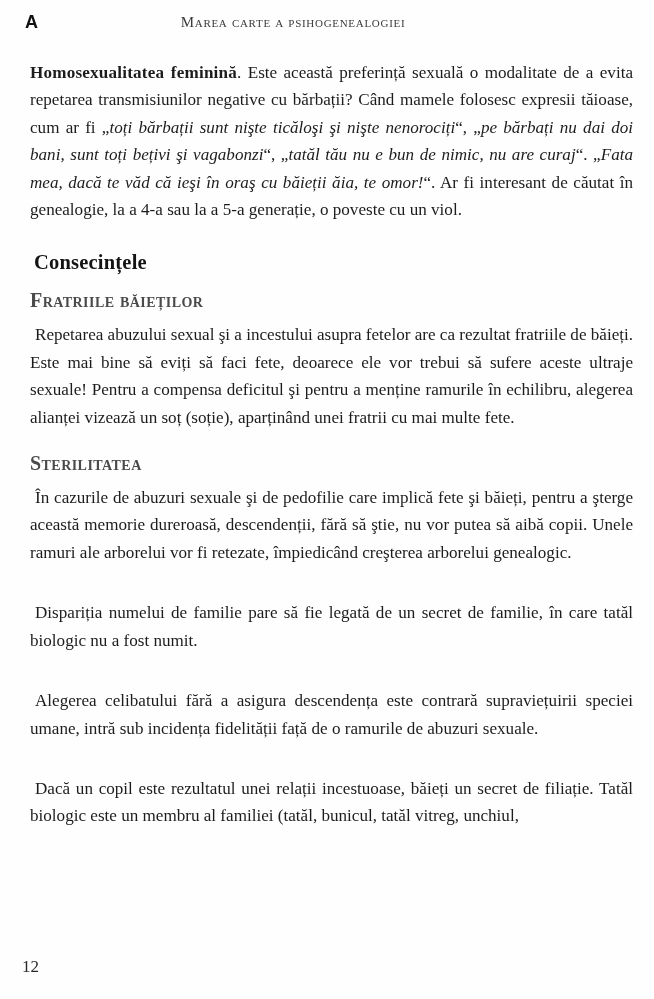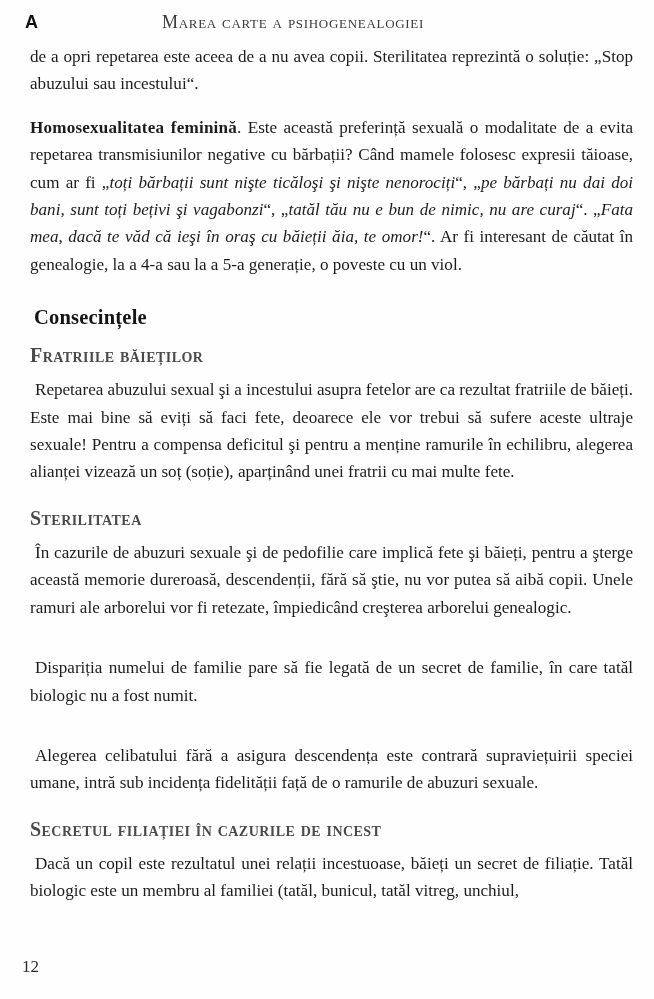--- a/index.html
+++ b/index.html
@@ -44,21 +44,21 @@
     line-height: 20px;
   }
   .running-head {
     position: absolute;
     left: 0;
     top: 3px;
     width: 586px;
     text-align: center;
     font-family: "Liberation Serif", serif;
     font-variant: small-caps;
-    font-size: 18px;
+    font-size: 15px;
     letter-spacing: 0.7px;
     color: #3a3a3a;
     line-height: 14px;
   }
 
   
   .content {
     position: absolute;
     left: 30px;
     top: 43px;
@@ -123,21 +123,20 @@
 
 <div class="page">
 
   <div class="header">
     <div class="corner-marker">A</div>
     <div class="running-head">Marea carte a psihogenealogiei</div>
   </div>
 
   <div class="content">
 
-    <p class="body cont">de a opri repetarea este aceea de a nu avea copii. Sterilitatea reprezintă o soluție: „Stop abuzului sau incestului“.</p>
 
     <div class="gap-md"></div>
 
     <p class="body cont"><span class="lead-in">Homosexualitatea feminină</span><span>. Este această preferință sexuală o modalitate de a evita repetarea transmisiunilor negative cu bărbații? Când mamele folosesc expresii tăioase, cum ar fi „</span><span class="quote">toți bărbații sunt nişte ticăloşi şi nişte nenorociți</span><span>“, „</span><span class="quote">pe bărbați nu dai doi bani, sunt toți bețivi şi vagabonzi</span><span>“, „</span><span class="quote">tatăl tău nu e bun de nimic, nu are curaj</span><span>“. „</span><span class="quote">Fata mea, dacă te văd că ieşi în oraş cu băieții ăia, te omor!</span><span>“. Ar fi interesant de căutat în genealogie, la a 4-a sau la a 5-a generație, o poveste cu un viol.</span></p>
 
     <div class="gap-lg"></div>
 
     <h2 class="section-title">Consecințele</h2>
 
     <div class="gap-sm"></div>
@@ -157,21 +156,20 @@
     <div class="gap-sm"></div>
     <p class="body indent">Dispariția numelui de familie pare să fie legată de un secret de familie, în care tatăl biologic nu a fost numit.</p>
 
     <div class="gap-lg"></div>
 
     <div class="gap-sm"></div>
     <p class="body indent">Alegerea celibatului fără a asigura descendența este contrară supraviețuirii speciei umane, intră sub incidența fidelității față de o ramurile de abuzuri sexuale.</p>
 
     <div class="gap-lg"></div>
 
-    <h3 class="subhead">Secretul filiației în cazurile de incest</h3>
     <div class="gap-sm"></div>
     <p class="body indent">Dacă un copil este rezultatul unei relații incestuoase, băieți un secret de filiație. Tatăl biologic este un membru al familiei (tatăl, bunicul, tatăl vitreg, unchiul,</p>
 
   </div>
 
   <div class="page-number">12</div>
 
 </div>
 
 </body></html>

